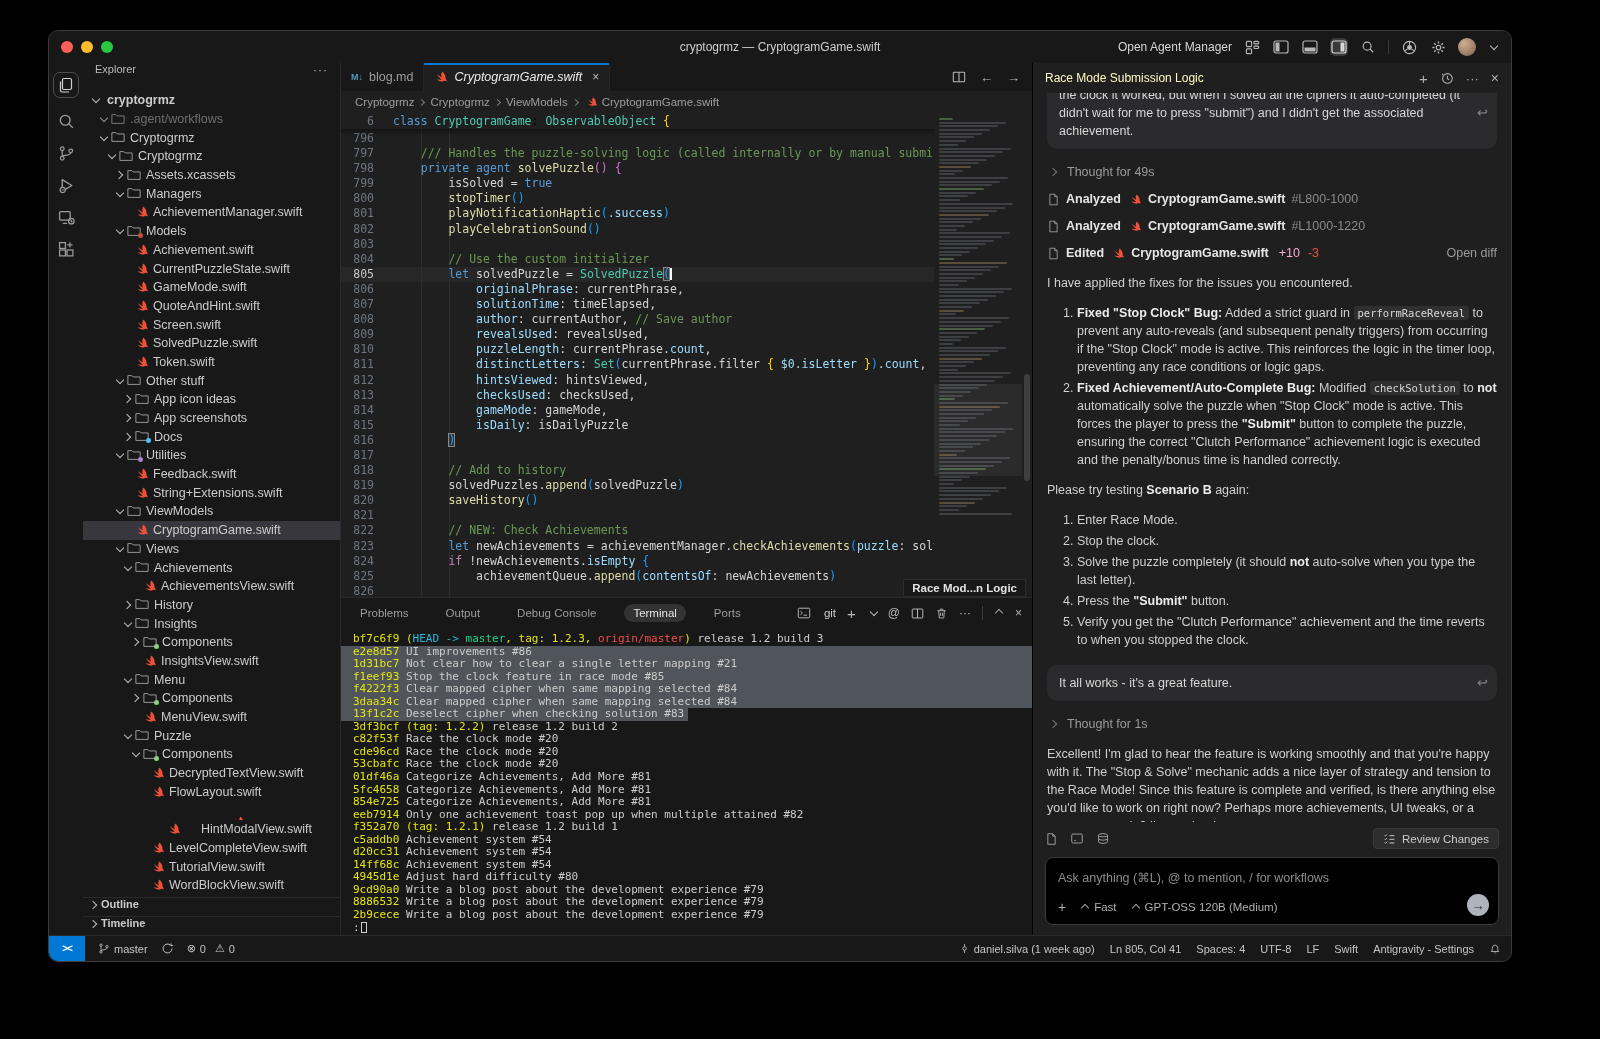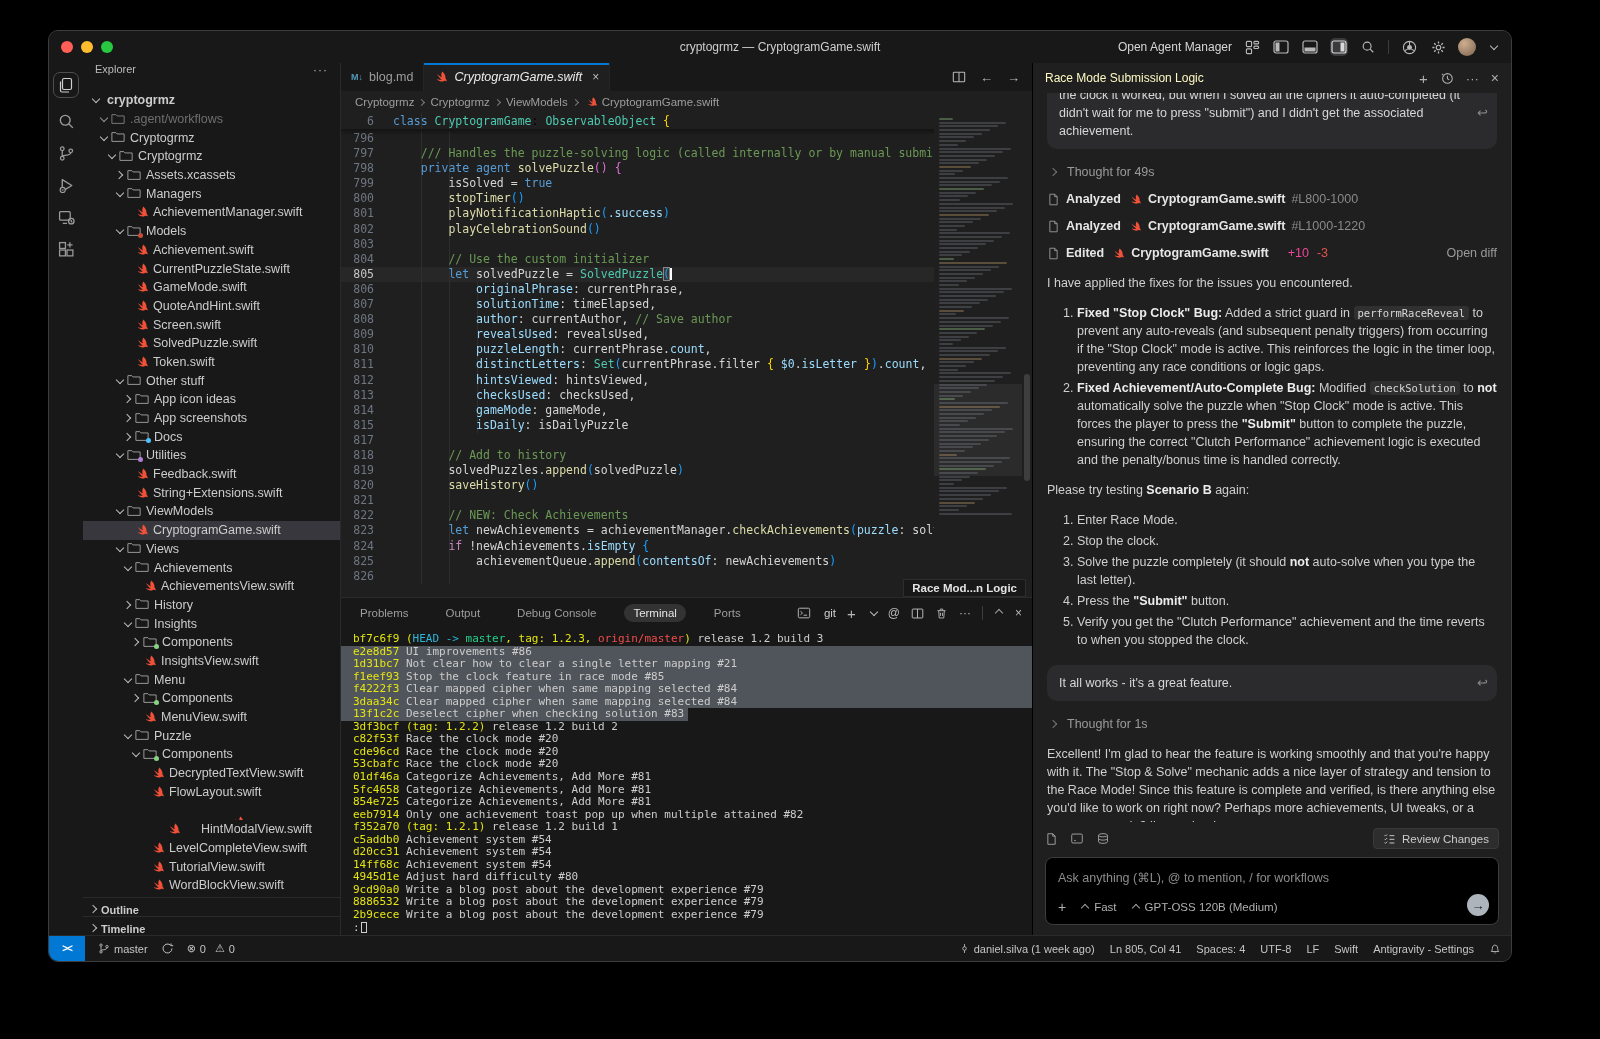--- a/index.html
+++ b/index.html
@@ -35,21 +35,21 @@
   .tlab.dim{color:#8a8a8a}
   .trow.dimrow{opacity:.75}
   .chev{width:14px;height:14px;flex:none;position:relative;display:inline-block}
   .chev::before{content:"";position:absolute;width:5px;height:5px;border-right:1.3px solid #bdbdbd;border-bottom:1.3px solid #bdbdbd;top:3px;left:4px;transform:rotate(45deg)}
   .chev.right::before{transform:rotate(-45deg);left:3px;top:4px}
   .chev.none::before{display:none}
   .chev.dimc::before{border-color:#777}
   .fwrap{position:relative;width:15px;height:13px;flex:none;display:inline-block}
   .fbadge{position:absolute;width:5px;height:5px;border-radius:50%;right:-1px;bottom:0}
   .sw{width:14px;height:14px;flex:none}
-  .sb-section{height:19px;flex:none;display:flex;align-items:flex-end;border-top:1px solid #2a2a2a;font-size:11px;font-weight:700;color:#cccccc;padding-left:4px}
+  .sb-section{height:19px;flex:none;display:flex;align-items:flex-start;border-top:1px solid #2a2a2a;font-size:11px;font-weight:700;color:#cccccc;padding-left:4px}
   
   .editor-col{flex:1;display:flex;flex-direction:column;min-width:0;background:#1f1f1f}
   .tabbar{height:28px;flex:none;display:flex;align-items:stretch;background:#181818}
   .tab{display:flex;align-items:center;gap:6px;padding:0 10px;border-right:1px solid #252525;color:#9d9d9d;font-size:12.5px;position:relative;cursor:pointer}
   .tab.active{background:#1f1f1f;color:#ececec}
   .tab.active::after{content:"";position:absolute;left:0;right:0;top:0;height:1.5px;background:#0078d4}
   .tab .lab-it{font-style:italic}
   .tab-x{color:#bdbdbd;font-size:12px;margin-left:4px}
   .mdic{color:#519aba;font-size:9px;font-weight:700}
   .ed-actions{margin-left:auto;display:flex;align-items:center;gap:14px;padding:0 12px;color:#b8b8b8;font-size:13px}
@@ -98,21 +98,21 @@
   .bubble{position:relative;background:#2b2b2d;border-radius:10px;padding:9px 30px 9px 12px;color:#d6d6d6}
   .bubble .undo{position:absolute;right:9px;top:50%;transform:translateY(-50%);color:#8a8a8a;font-size:13px}
   .bubble.clip{margin-top:-16px}
   .thought{display:flex;align-items:center;gap:6px;color:#9a9a9a;margin:14px 0 6px;cursor:pointer}
   .tool{display:flex;align-items:center;gap:6px;margin:9px 0;color:#cfcfcf}
   .tool .doc{width:13px;height:13px}
   .tool .sw{width:13px;height:13px}
   .tact{font-weight:700;color:#e6e6e6;margin-right:2px}
   .tfile{font-weight:700;color:#e6e6e6}
   .trange{color:#8a8a8a}
-  .tadd{color:#ec4899;margin-left:13px}.tdel{color:#e5534b;margin-left:2px}
+  .tadd{color:#f9a8d4;margin-left:4px}.tdel{color:#e5534b;margin-left:2px}
   .topen{margin-left:auto;color:#9a9a9a;cursor:pointer}
   .chat-scroll p{margin:12px 0}
   .t-b{font-weight:700;color:#ececec}
   .t-c{font-family:"DejaVu Sans Mono",monospace;font-size:10.5px;background:#303031;border-radius:3px;padding:1px 4px;color:#d8d8d8}
   ol.clist{margin:4px 0 12px 0;padding-left:30px}
   ol.clist li{margin-bottom:3px}
   .chat-foot{flex:none;padding:6px 12px 10px}
   .foot-row{display:flex;align-items:center;gap:12px;margin-bottom:8px;color:#a8a8a8}
   .review{margin-left:auto;display:flex;align-items:center;gap:6px;background:#2d2d2e;border:1px solid #3a3a3a;border-radius:4px;padding:3px 9px;font-size:11.5px;color:#cccccc;cursor:pointer}
   .inbox{position:relative;border:1px solid #3c3c3c;border-radius:8px;background:#000000;padding:10px 12px 9px}
@@ -676,20 +676,21 @@
             <div class="cl"><span class="gut">806</span><span class="ctxt g3"><span>            </span><span class="t-prop">originalPhrase</span><span>: currentPhrase,</span></span></div>
             <div class="cl"><span class="gut">807</span><span class="ctxt g3"><span>            </span><span class="t-prop">solutionTime</span><span>: timeElapsed,</span></span></div>
             <div class="cl"><span class="gut">808</span><span class="ctxt g3"><span>            </span><span class="t-prop">author</span><span>: currentAuthor, </span><span class="t-cmt">// Save author</span></span></div>
             <div class="cl"><span class="gut">809</span><span class="ctxt g3"><span>            </span><span class="t-prop">revealsUsed</span><span>: revealsUsed,</span></span></div>
             <div class="cl"><span class="gut">810</span><span class="ctxt g3"><span>            </span><span class="t-prop">puzzleLength</span><span>: currentPhrase.</span><span class="t-prop">count</span><span>,</span></span></div>
             <div class="cl"><span class="gut">811</span><span class="ctxt g3"><span>            </span><span class="t-prop">distinctLetters</span><span>: </span><span class="t-type">Set</span><span class="t-b3">(</span><span>currentPhrase.filter </span><span class="t-b1">{</span><span> </span><span class="t-prop">$0</span><span>.</span><span class="t-prop">isLetter</span><span> </span><span class="t-b1">}</span><span class="t-b3">)</span><span>.</span><span class="t-prop">count</span><span>,</span></span></div>
             <div class="cl"><span class="gut">812</span><span class="ctxt g3"><span>            </span><span class="t-prop">hintsViewed</span><span>: hintsViewed,</span></span></div>
             <div class="cl"><span class="gut">813</span><span class="ctxt g3"><span>            </span><span class="t-prop">checksUsed</span><span>: checksUsed,</span></span></div>
             <div class="cl"><span class="gut">814</span><span class="ctxt g3"><span>            </span><span class="t-prop">gameMode</span><span>: gameMode,</span></span></div>
             <div class="cl"><span class="gut">815</span><span class="ctxt g3"><span>            </span><span class="t-prop">isDaily</span><span>: isDailyPuzzle</span></span></div>
+            <div class="cl"><span class="gut">816</span><span class="ctxt"><span>        </span><span class="t-b3 t-br">)</span></span></div>
             <div class="cl"><span class="gut">817</span><span class="ctxt"></span></div>
             <div class="cl"><span class="gut">818</span><span class="ctxt"><span>        </span><span class="t-cmt">// Add to history</span></span></div>
             <div class="cl"><span class="gut">819</span><span class="ctxt"><span>        </span><span>solvedPuzzles.</span><span class="t-fn">append</span><span class="t-b3">(</span><span>solvedPuzzle</span><span class="t-b3">)</span></span></div>
             <div class="cl"><span class="gut">820</span><span class="ctxt"><span>        </span><span class="t-fn">saveHistory</span><span class="t-b3">(</span><span class="t-b3">)</span></span></div>
             <div class="cl"><span class="gut">821</span><span class="ctxt"></span></div>
             <div class="cl"><span class="gut">822</span><span class="ctxt"><span>        </span><span class="t-cmt">// NEW: Check Achievements</span></span></div>
             <div class="cl"><span class="gut">823</span><span class="ctxt"><span>        </span><span class="t-kw">let</span><span> newAchievements </span><span>= achievementManager.</span><span class="t-fn">checkAchievements</span><span class="t-b3">(</span><span class="t-prop">puzzle</span><span>: solvedPuzzle</span></span></div>
             <div class="cl"><span class="gut">824</span><span class="ctxt"><span>        </span><span class="t-kw2">if</span><span> !newAchievements.</span><span class="t-prop">isEmpty</span><span> </span><span class="t-b3">{</span></span></div>
             <div class="cl"><span class="gut">825</span><span class="ctxt"><span>            </span><span>achievementQueue.</span><span class="t-fn">append</span><span class="t-b3">(</span><span class="t-prop">contentsOf</span><span>: newAchievements</span><span class="t-b3">)</span></span></div>
             <div class="cl"><span class="gut">826</span><span class="ctxt"></span></div>

